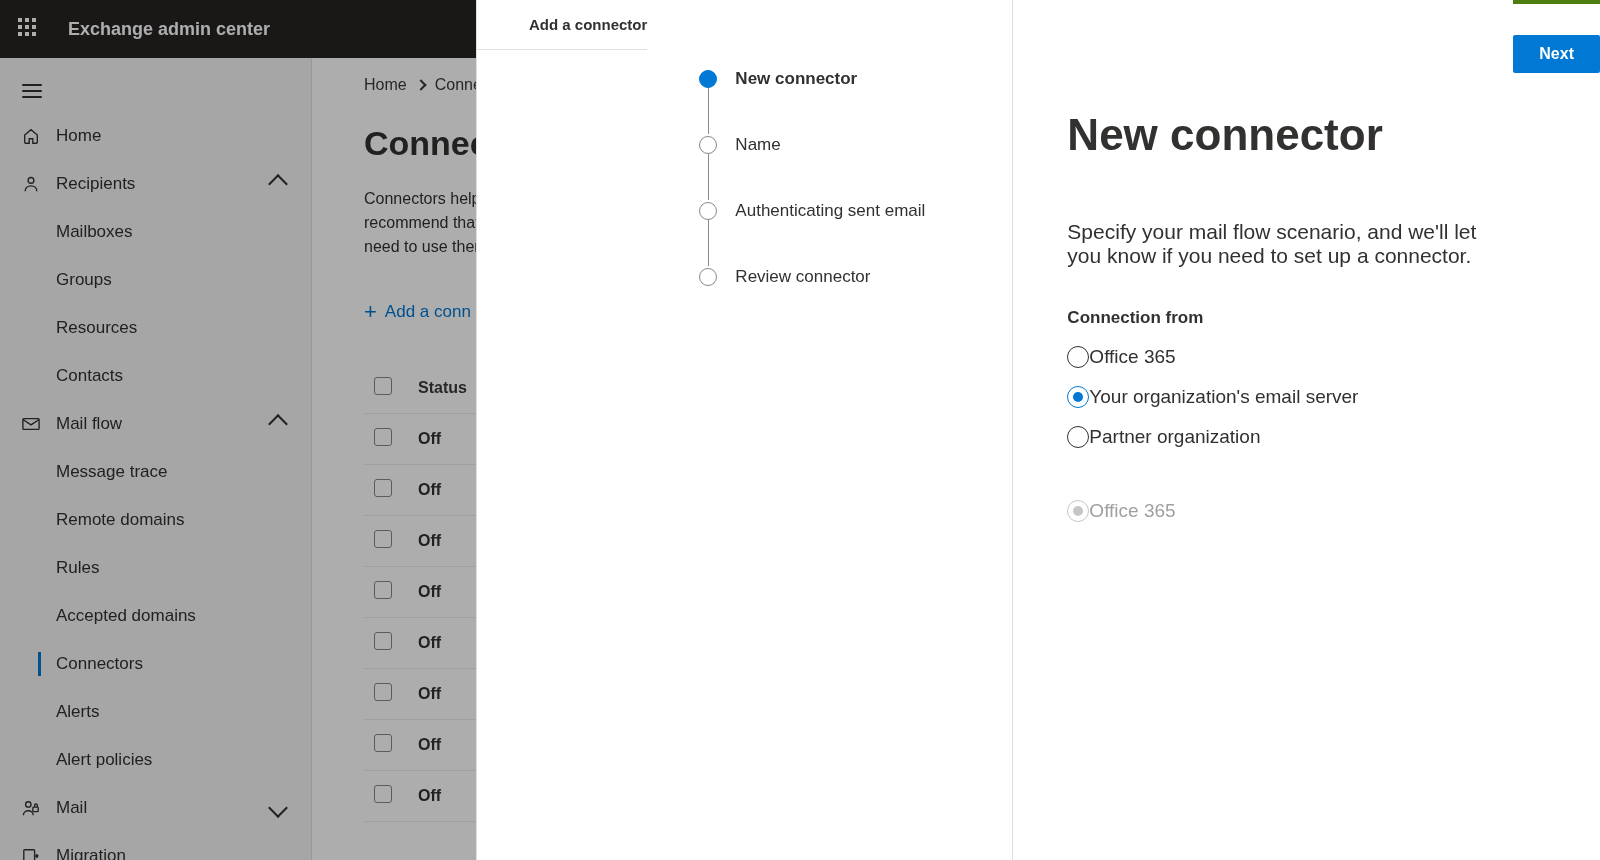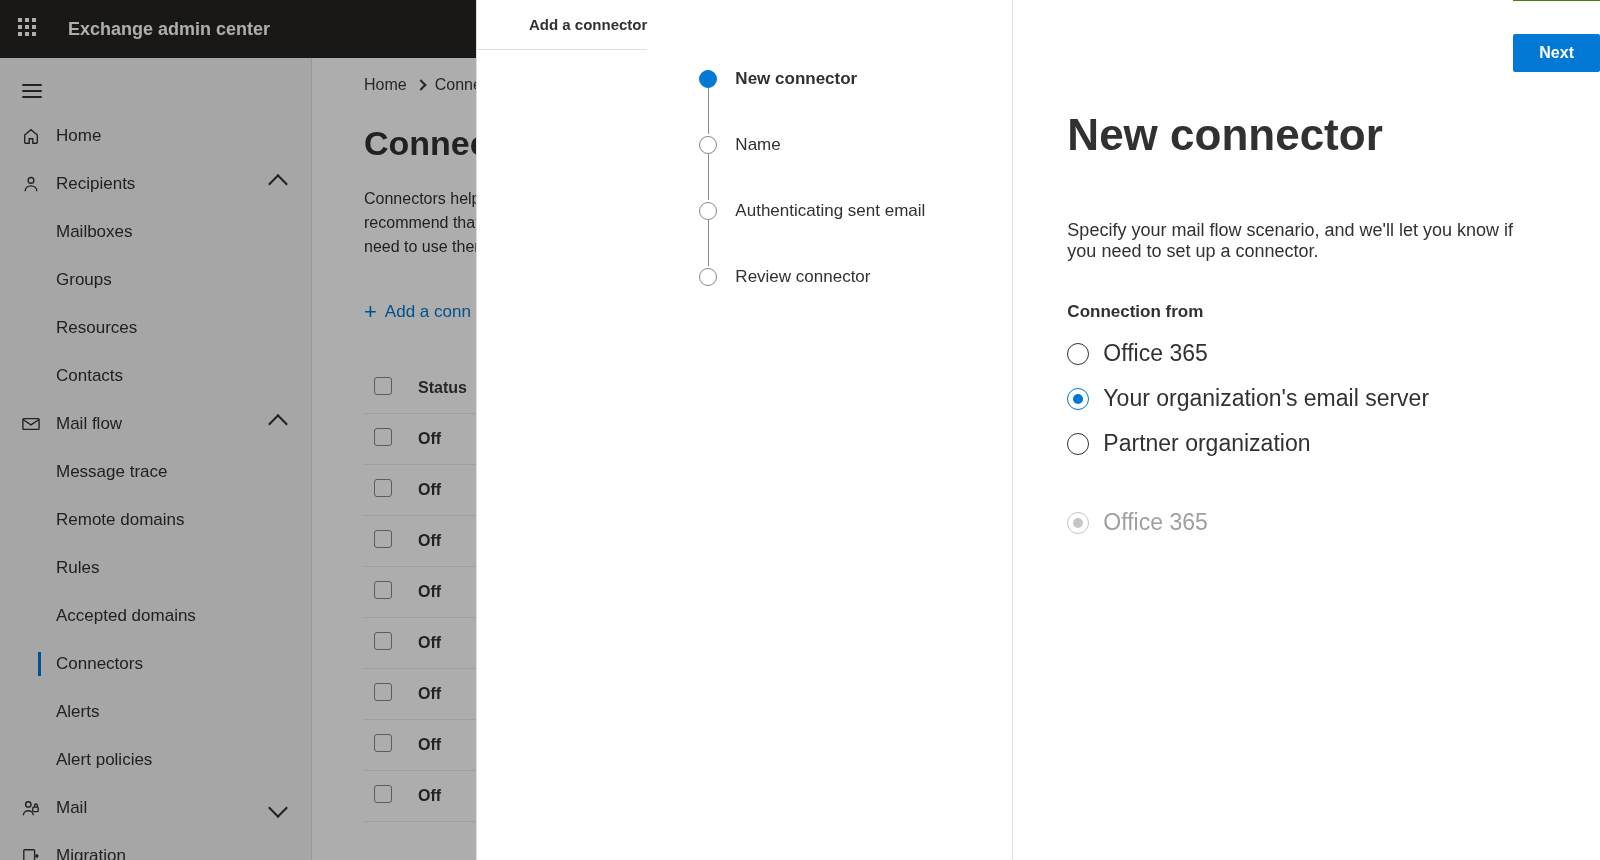--- a/index.html
+++ b/index.html
@@ -189,46 +189,46 @@
   .form-col {
     flex: 1;
     padding: 110px 0 0 54px;
     overflow-y: auto;
   }
   .form-col h2 {
     font-size: 44px;
     font-weight: 700;
     margin-bottom: 60px;
   }
-  .form-lead { font-size: 18px; margin-bottom: 40px; }
+  .form-lead { font-size: 21px; margin-bottom: 40px; }
   .grp-label { font-size: 17px; font-weight: 700; margin-bottom: 18px; }
   .grp-label.disabled { color:#a19f9d; }
 
   .radio-row {
-    display:flex; align-items:center; gap: 14px;
+    display:flex; align-items:center; gap: 0;
     margin-bottom: 18px;
-    font-size: 23px;
+    font-size: 19px;
     cursor:pointer;
   }
   .radio {
     width: 22px; height: 22px; border-radius:50%;
     border: 1.5px solid #323130;
     display:inline-flex; align-items:center; justify-content:center;
     flex-shrink:0;
   }
   .radio .dot { width:10px;height:10px;border-radius:50%; background:transparent;}
   .radio.checked { border-color:#0078d4; }
   .radio.checked .dot { background:#0078d4; }
   .radio.disabled { border-color:#c8c6c4; }
   .radio.disabled .dot { background:#c8c6c4; }
   .radio-row.disabled { color:#a19f9d; cursor:default; }
 
   .panel-footer {
     height: 104px;
-    border-top: 1px solid #4d7c0f;
+    border-top: 4px solid #4d7c0f;
     display:flex; align-items:center; justify-content:center;
   }
   .btn-primary {
     background:#0078d4; color:#fff;
     border:none; padding: 10px 26px;
     font-size: 16px; font-weight:600;
     cursor:pointer;
     border-radius:2px;
   }
 

